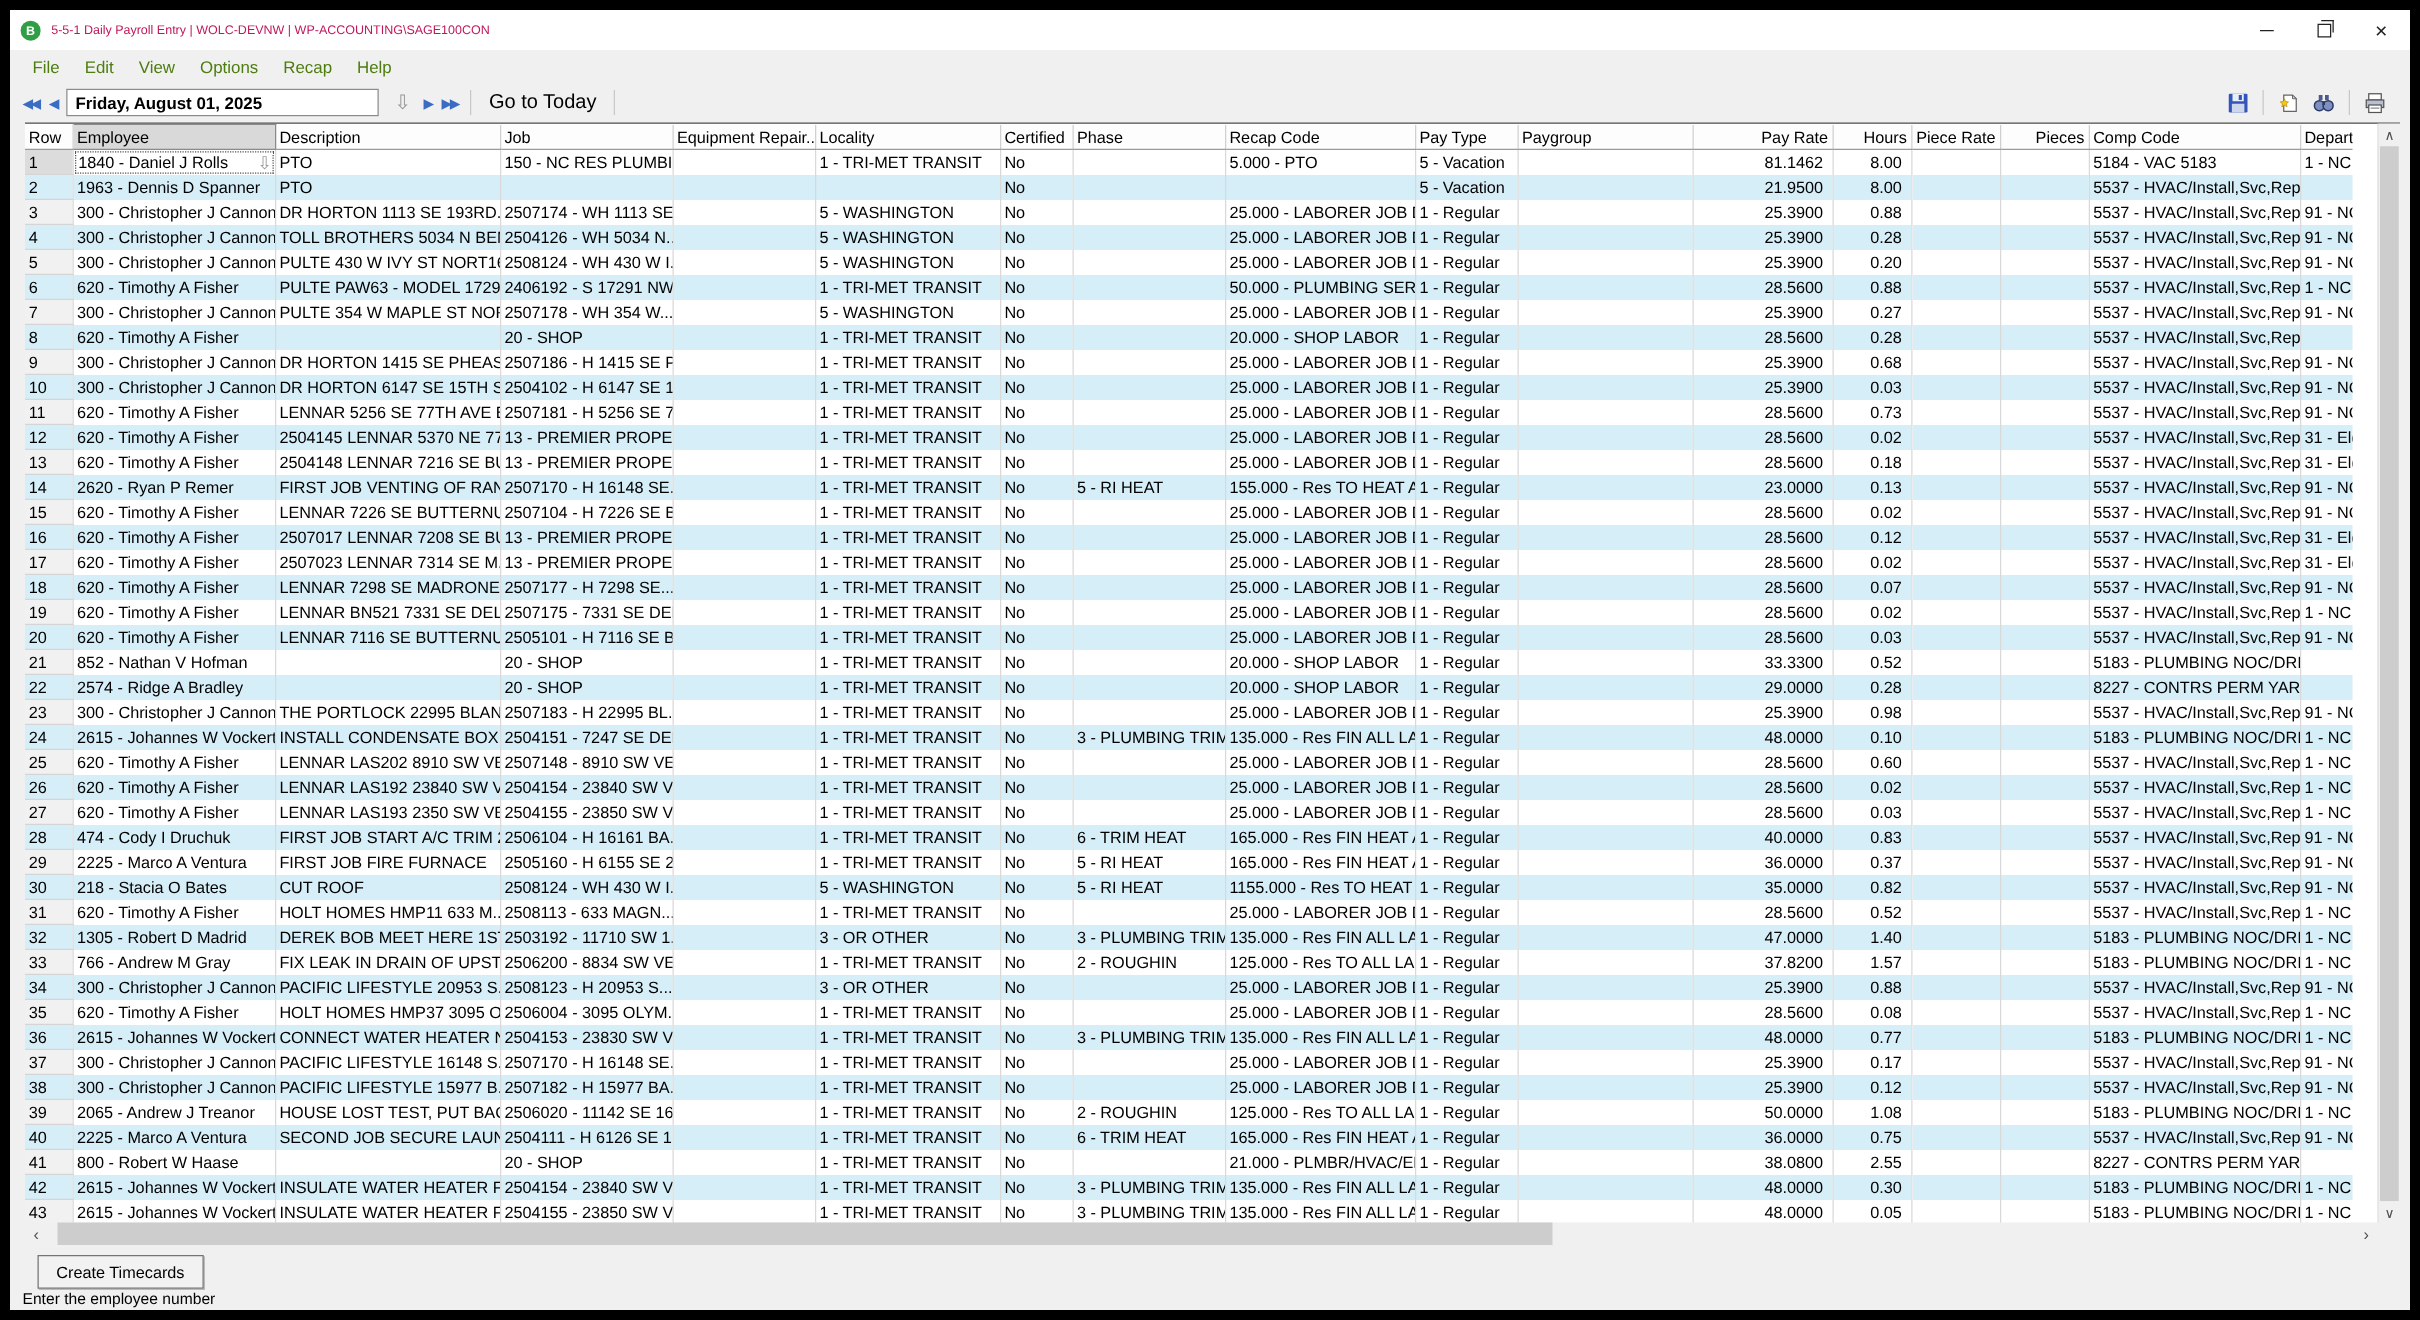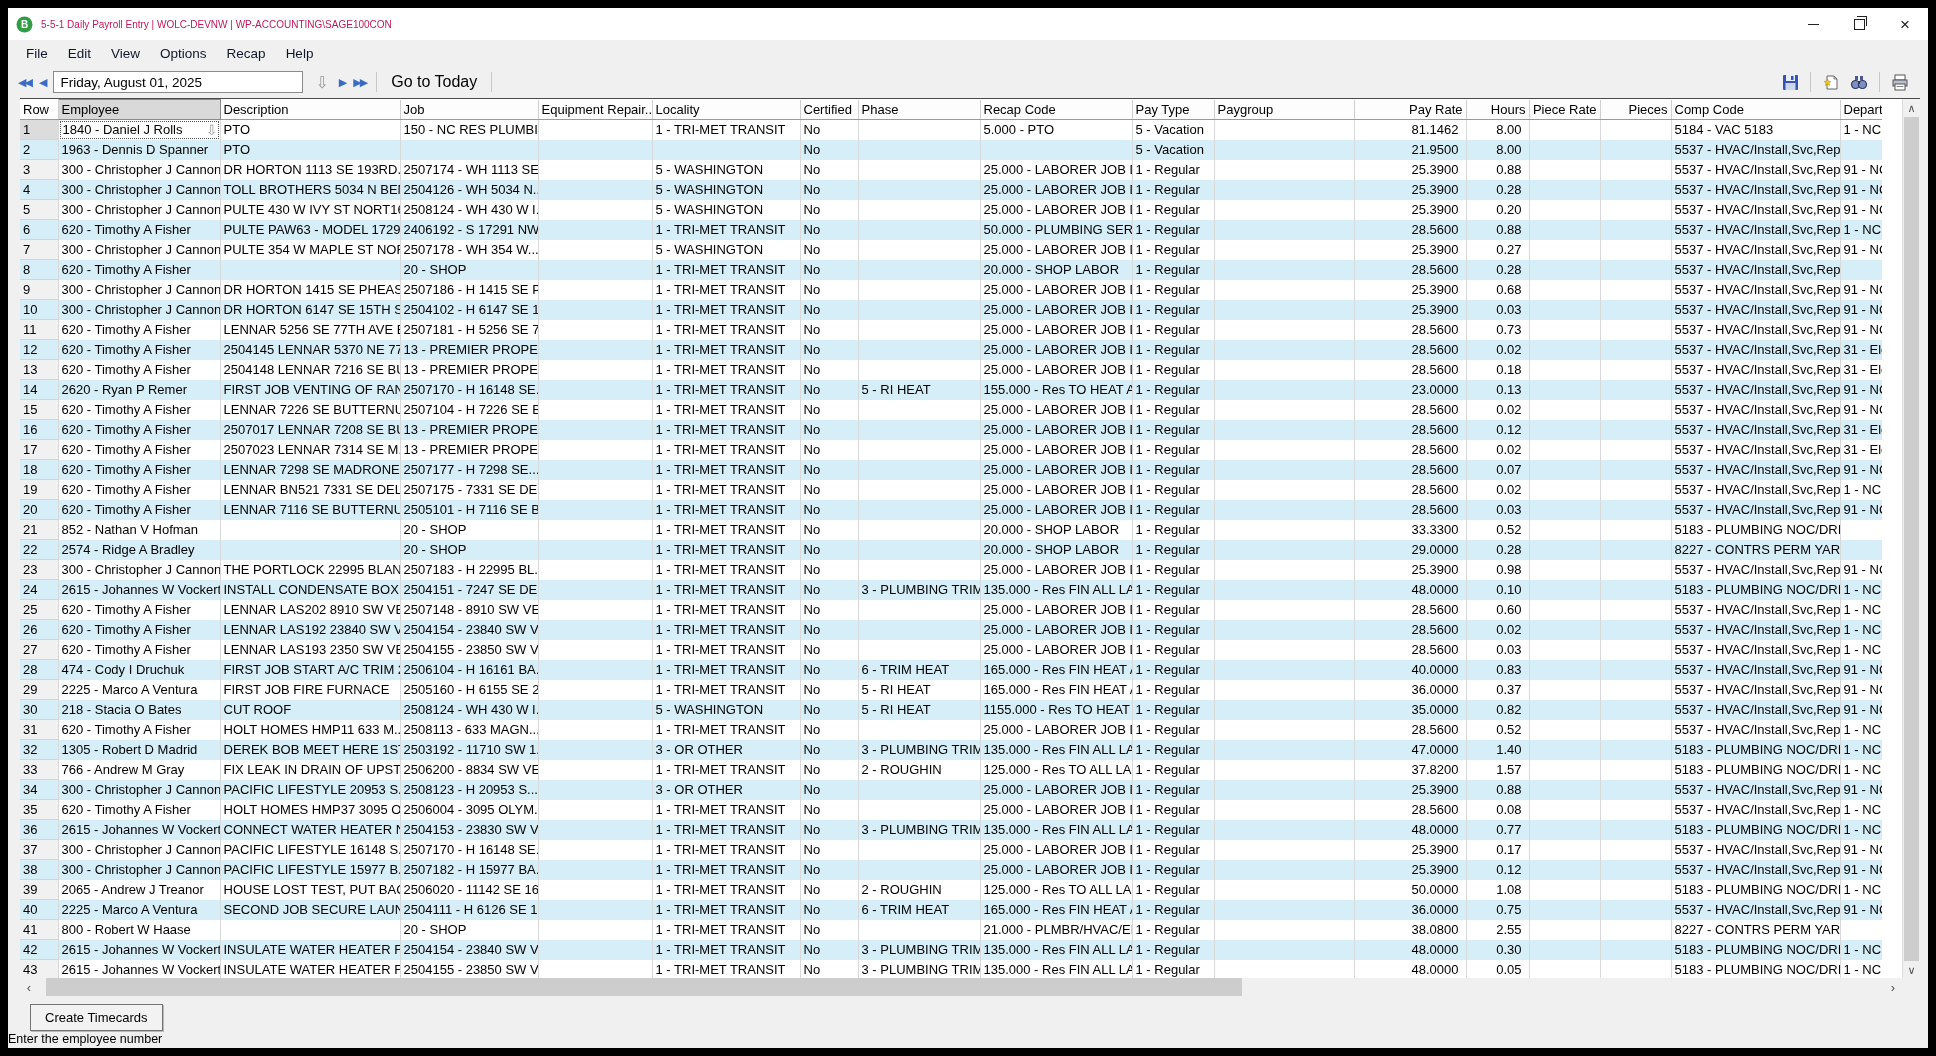--- a/index.html
+++ b/index.html
@@ -16,29 +16,29 @@
   .winbtn{width:46px;height:100%;display:flex;align-items:center;justify-content:center;color:#222;}
   .min-glyph{width:11px;height:1px;background:#222;display:block;}
   .restore-glyph{width:9px;height:9px;border:1px solid #222;position:relative;display:block;background:#fff;}
   .restore-glyph::before{content:"";position:absolute;left:2px;top:-4px;width:9px;height:9px;
                          border:1px solid #222;border-bottom:none;border-left:none;}
   .close-glyph{font-size:17px;line-height:1;color:#222;}
 
   
   .menubar{position:absolute;left:0;top:32px;width:100%;height:26px;background:#f0f0f0;
            display:flex;align-items:center;padding-left:8px;box-sizing:border-box;}
-  .menu-item{font-size:13.5px;color:#0f172a;padding:4px 10px;cursor:default;}
+  .menu-item{font-size:13.5px;color:#4d7c0f;padding:4px 10px;cursor:default;}
 
   
   .toolbar{position:absolute;left:0;top:58px;width:100%;height:32px;background:#f0f0f0;
            display:flex;align-items:center;padding-left:6px;box-sizing:border-box;}
   .nav-arrow{color:#3a6cc4;font-size:11px;padding:4px 4px;letter-spacing:-2px;cursor:default;}
   .date-field{width:250px;height:22px;background:#fff;border:1px solid #8a8a8a;
               font-size:13.5px;color:#000;padding:0 6px;box-sizing:border-box;
-              display:flex;align-items:center;margin:0 6px 0 4px;}
+              display:flex;align-items:center;margin:0 6px 0 4px;font-weight:bold;}
   .drop-arrow{color:#9a9a9a;font-size:16px;padding:0 6px;cursor:default;}
   .tb-sep{width:1px;height:20px;background:#c8c8c8;margin:0 6px;}
   .gototoday{font-size:16px;color:#000;padding:3px 8px;cursor:default;}
   .tb-right{margin-left:auto;display:flex;align-items:center;margin-right:14px;}
   .tb-icon{width:22px;height:22px;display:flex;align-items:center;justify-content:center;cursor:default;margin:0 3px;}
 
   
   .gridwrap{position:absolute;left:12px;top:90px;width:1900px;height:880px;background:#fff;
             border-top:1px solid #4a4a4a;box-sizing:content-box;display:flex;gap:20px;}
   .gridtablezone{width:1882px;height:880px;overflow:hidden;}
@@ -69,21 +69,21 @@
             color:#505050;font-size:13px;background:#f0f0f0;}
   .hs-track{flex:1;background:#f0f0f0;position:relative;}
   .hs-thumb{position:absolute;left:8px;top:0;width:1196px;height:18px;background:#cdcdcd;}
   .hs-corner{width:18px;height:18px;background:#f0f0f0;}
 
   
   .create-btn{position:absolute;left:22px;top:996px;height:25px;padding:0 14px;background:#f2f2f2;
               border:1px solid #747474;font-size:13px;color:#000;display:flex;align-items:center;
               box-shadow:1px 1px 0 #b9b9b9;}
   .statusbar{position:absolute;left:0;top:1024px;width:100%;height:16px;background:#f0f0f0;
-             font-size:12.5px;color:#000;box-sizing:border-box;}
+             font-size:12.5px;color:#000;padding-left:10px;box-sizing:border-box;}
 </style>
 </head>
 <body>
 
 <div class="window">
 
   <div class="titlebar">
     <svg class="appicon" viewBox="0 0 17 17">
       <circle cx="8.5" cy="8.5" r="8" fill="#2f9e44"></circle>
       <text x="8.5" y="12" text-anchor="middle" font-size="10" fill="#ffffff" font-family="Liberation Sans, sans-serif" font-weight="bold">B</text>

